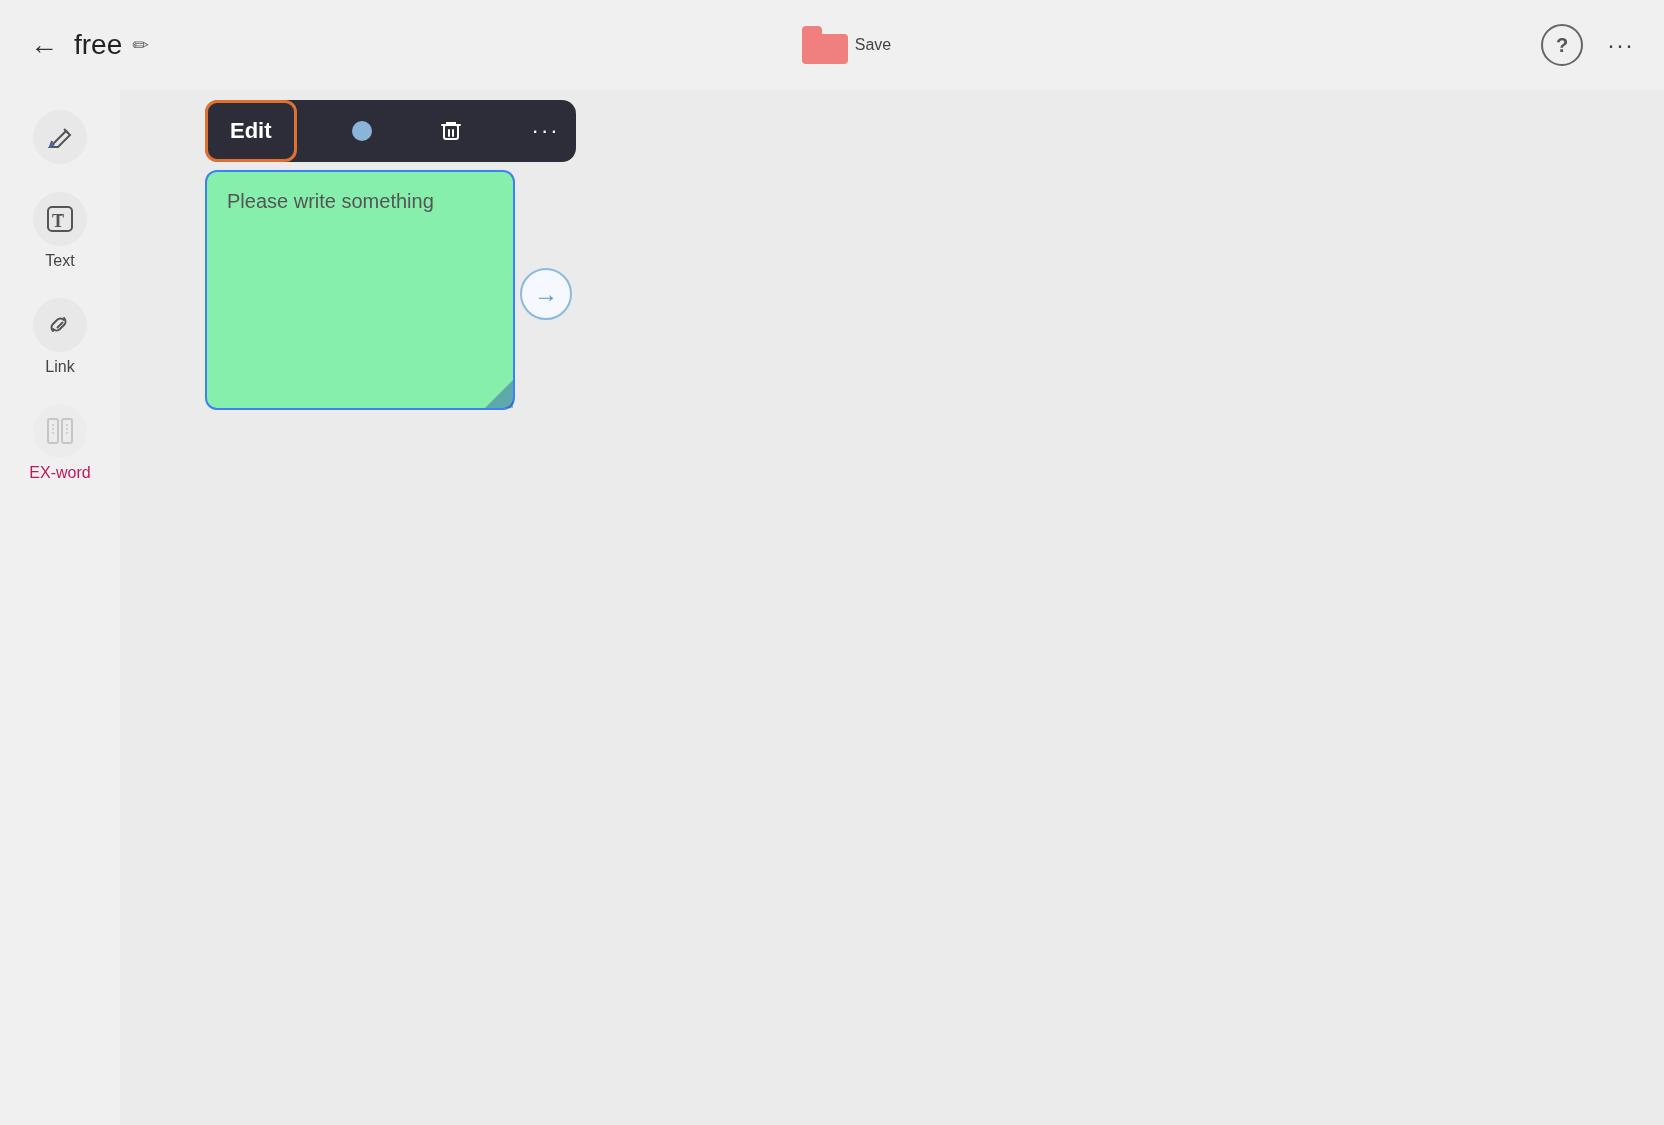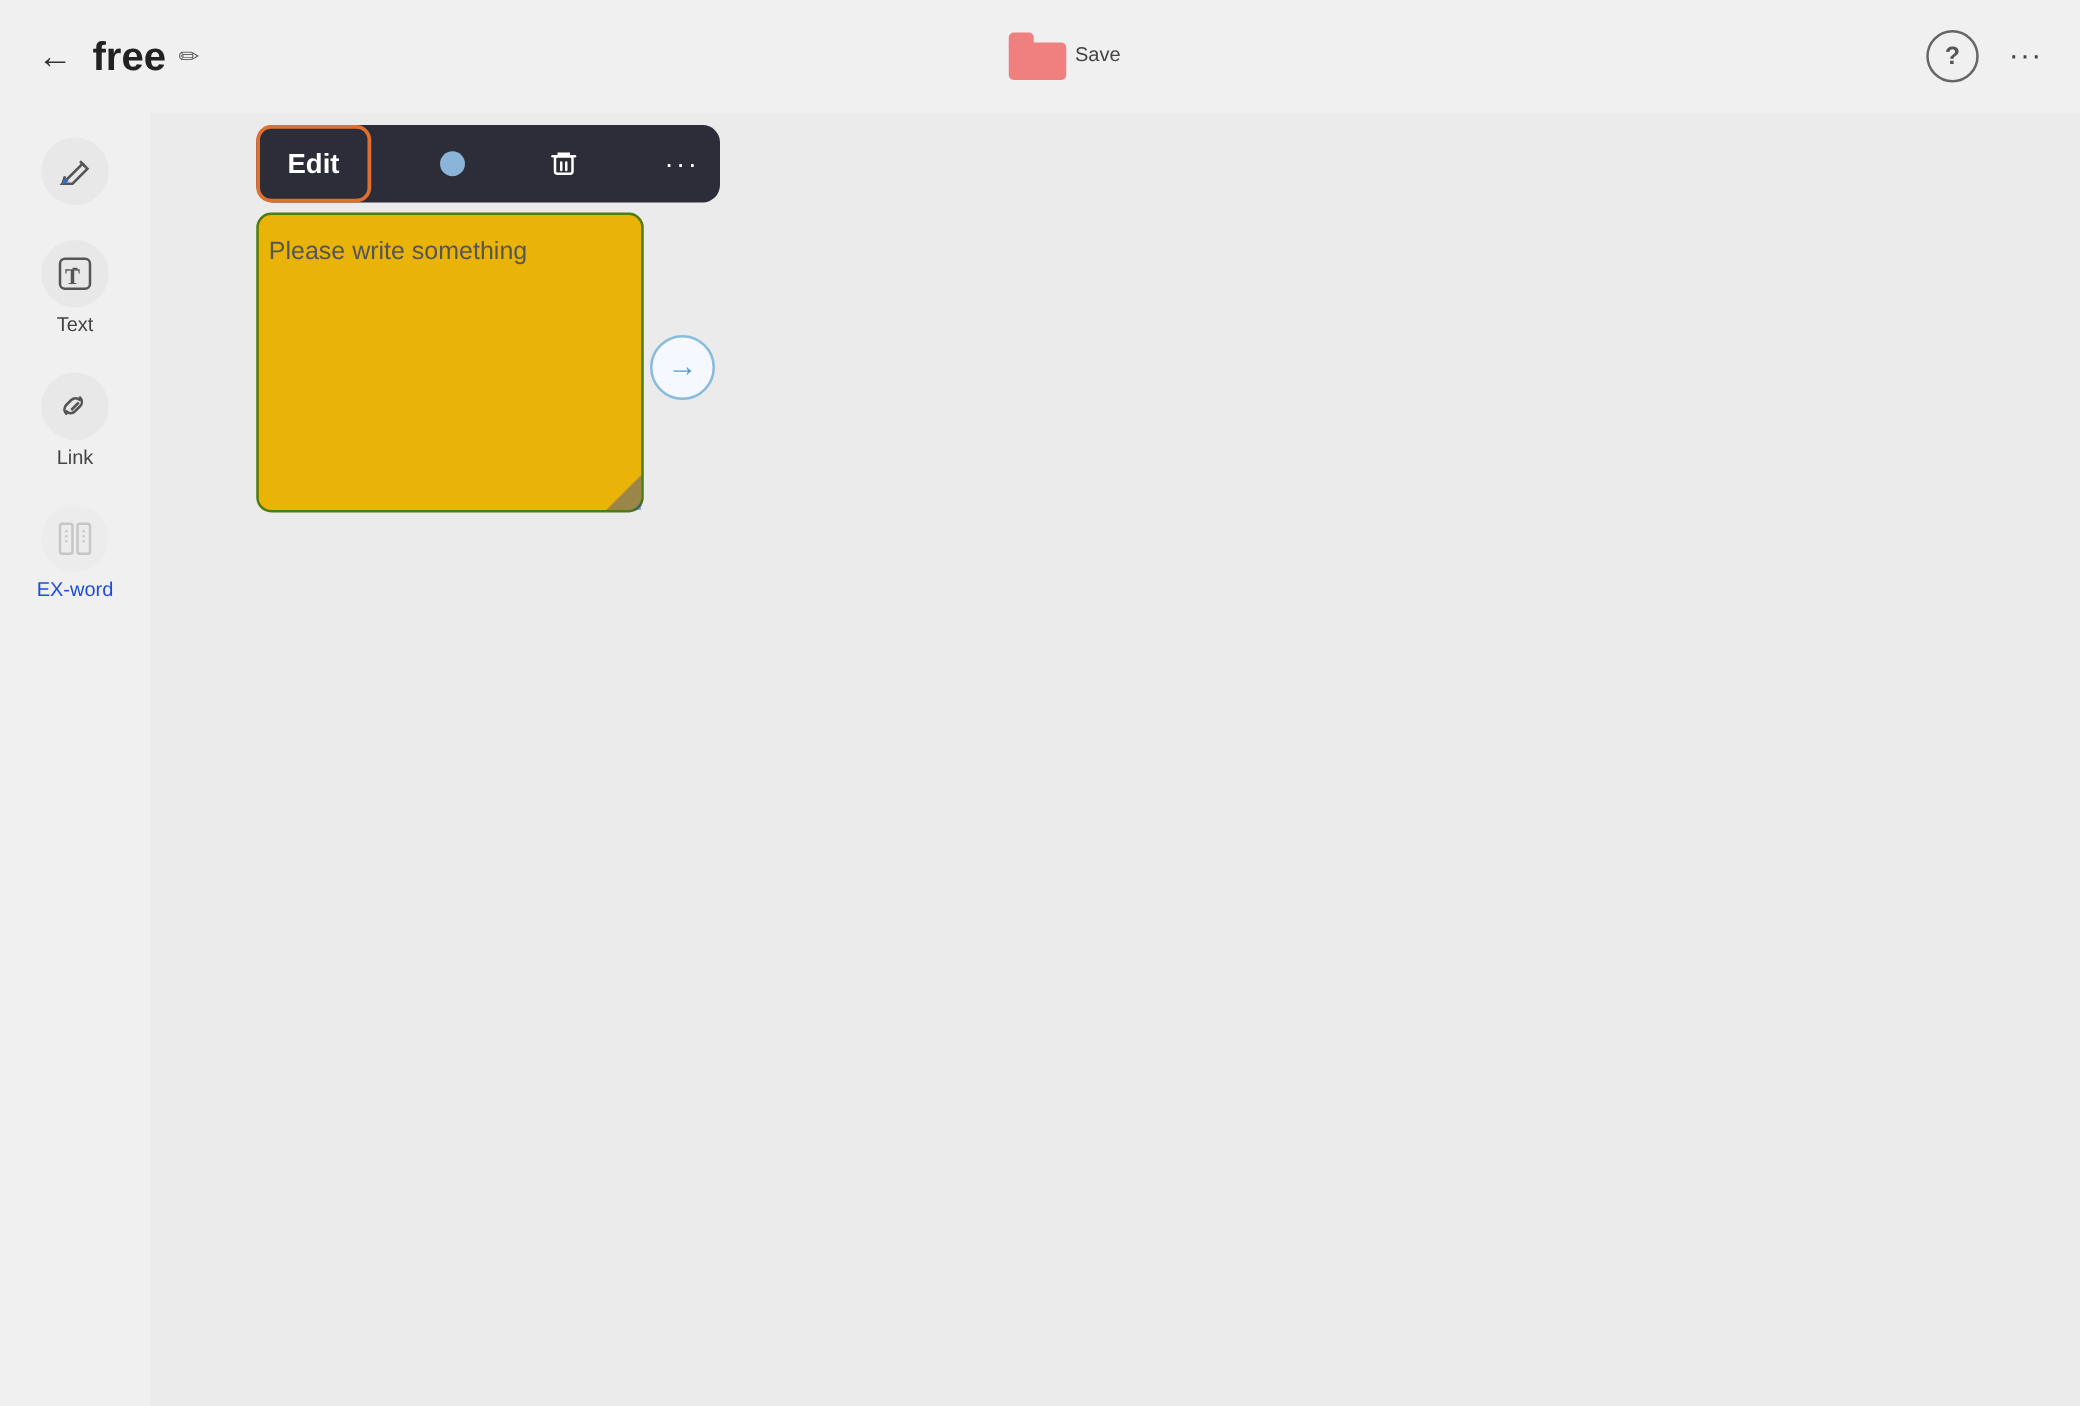--- a/index.html
+++ b/index.html
@@ -40,22 +40,22 @@
       line-height: 1;
     }
 
     .title-area {
       display: flex;
       align-items: center;
       gap: 10px;
     }
 
     .title-text {
-      font-size: 32px;
-      font-weight: 700;
+      font-size: 28px;
+      font-weight: 400;
       color: #222;
     }
 
     .edit-title-icon {
       font-size: 20px;
       color: #666;
       cursor: pointer;
     }
 
     .header-center {
@@ -182,21 +182,21 @@
       font-size: 26px;
     }
 
     .sidebar-label {
       font-size: 16px;
       color: #444;
       text-align: left;
     }
 
     .sidebar-label.disabled {
-      color: #1d4ed8;
+      color: #be185d;
     }
 
     
     .canvas {
       flex: 1;
       position: relative;
       background: #ebebeb;
     }
 
     
@@ -270,24 +270,24 @@
       letter-spacing: 2px;
     }
 
     
     .sticky-note {
       position: absolute;
       top: 80px;
       left: 85px;
       width: 310px;
       height: 240px;
-      background: #eab308;
-      border: 2px solid #4d7c0f;
+      background: #86efac;
+      border: 2px solid #3b82f6;
       border-radius: 12px;
-      padding: 18px 8px;
+      padding: 18px 20px;
       display: flex;
       flex-direction: column;
     }
 
     .sticky-note-text {
       font-size: 20px;
       color: #555;
       font-style: normal;
     }
 

